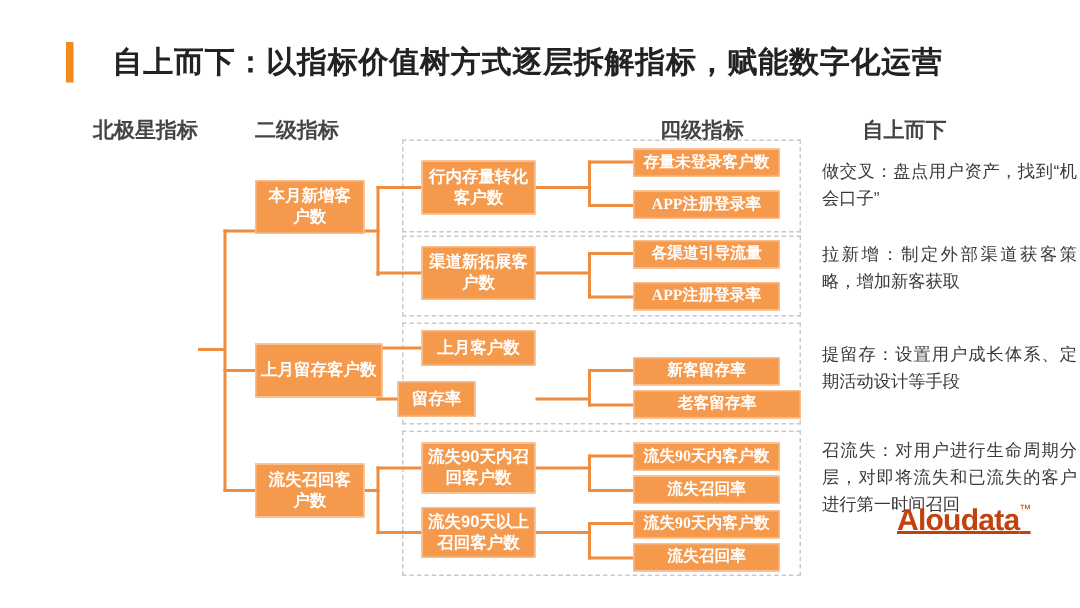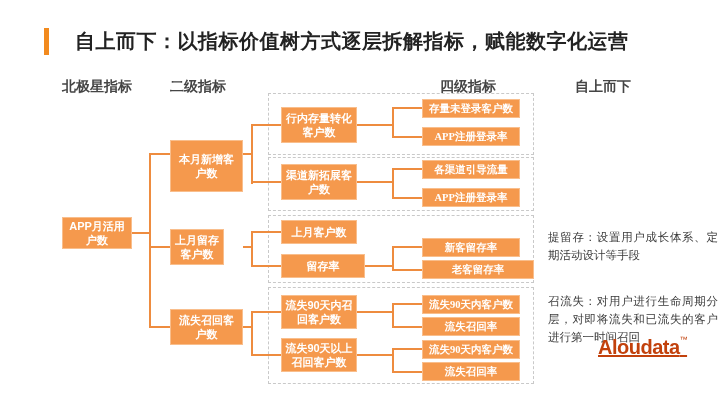--- a/index.html
+++ b/index.html
@@ -85,42 +85,43 @@
   <div class="hline" style="left:357px;top:311px;width:37px;"></div>
   <div class="vline" style="left:392px;top:303px;height:25px;"></div>
   <div class="hline" style="left:392px;top:303px;width:30px;"></div>
   <div class="hline" style="left:392px;top:326px;width:30px;"></div>
 
   <div class="hline" style="left:357px;top:354px;width:37px;"></div>
   <div class="vline" style="left:392px;top:348px;height:25px;"></div>
   <div class="hline" style="left:392px;top:348px;width:30px;"></div>
   <div class="hline" style="left:392px;top:371px;width:30px;"></div>
 
-  <div class="node" style="left:62px;top:217px;width:70px;height:32px;">APP月活用户数</div>
 
-  <div class="node" style="left:170px;top:140px;width:73px;height:52px;">本月新增客户数</div>
-  <div class="node" style="left:170px;top:229px;width:54px;height:36px;">上月留存客户数</div>
+  <div class="node" style="left:170px;top:120px;width:73px;height:36px;">本月新增客户数</div>
+  <div class="node" style="left:170px;top:229px;width:85px;height:36px;">上月留存客户数</div>
   <div class="node" style="left:170px;top:309px;width:73px;height:36px;">流失召回客户数</div>
 
   <div class="node" style="left:281px;top:164px;width:76px;height:36px;">渠道新拓展客户数</div>
   <div class="node" style="left:281px;top:107px;width:76px;height:36px;">行内存量转化客户数</div>
   <div class="node" style="left:281px;top:220px;width:76px;height:24px;">上月客户数</div>
-  <div class="node" style="left:281px;top:254px;width:84px;height:24px;">留存率</div>
+  <div class="node" style="left:265px;top:254px;width:52px;height:24px;">留存率</div>
   <div class="node" style="left:281px;top:295px;width:76px;height:34px;">流失90天内召回客户数</div>
   <div class="node" style="left:281px;top:338px;width:76px;height:34px;text-align:center;">流失90天以上召回客户数</div>
 
   <div class="node small" style="left:422px;top:99px;width:98px;height:19px;">存量未登录客户数</div>
   <div class="node small" style="left:422px;top:127px;width:98px;height:19px;">APP注册登录率</div>
   <div class="node small" style="left:422px;top:160px;width:98px;height:19px;">各渠道引导流量</div>
   <div class="node small" style="left:422px;top:188px;width:98px;height:19px;">APP注册登录率</div>
   <div class="node small" style="left:422px;top:238px;width:98px;height:19px;">新客留存率</div>
   <div class="node small" style="left:422px;top:260px;width:112px;height:19px;">老客留存率</div>
   <div class="node small" style="left:422px;top:295px;width:98px;height:19px;">流失90天内客户数</div>
   <div class="node small" style="left:422px;top:317px;width:98px;height:19px;">流失召回率</div>
   <div class="node small" style="left:422px;top:340px;width:98px;height:19px;">流失90天内客户数</div>
   <div class="node small" style="left:422px;top:362px;width:98px;height:19px;">流失召回率</div>
 
+  <div class="strategy" style="left:548px;top:107px;">做交叉：盘点用户资产，找到“机会口子”</div>
+  <div class="strategy" style="left:548px;top:162px;">拉新增：制定外部渠道获客策略，增加新客获取</div>
   <div class="strategy" style="left:548px;top:229px;font-family:Liberation Mono, monospace;">提留存：设置用户成长体系、定期活动设计等手段</div>
   <div class="strategy" style="left:548px;top:293px;">召流失：对用户进行生命周期分层，对即将流失和已流失的客户进行第一时间召回</div>
 
   <div class="logo"><span>Aloudata</span><sup>™</sup></div>
 
 </div>
 
 </body></html>

